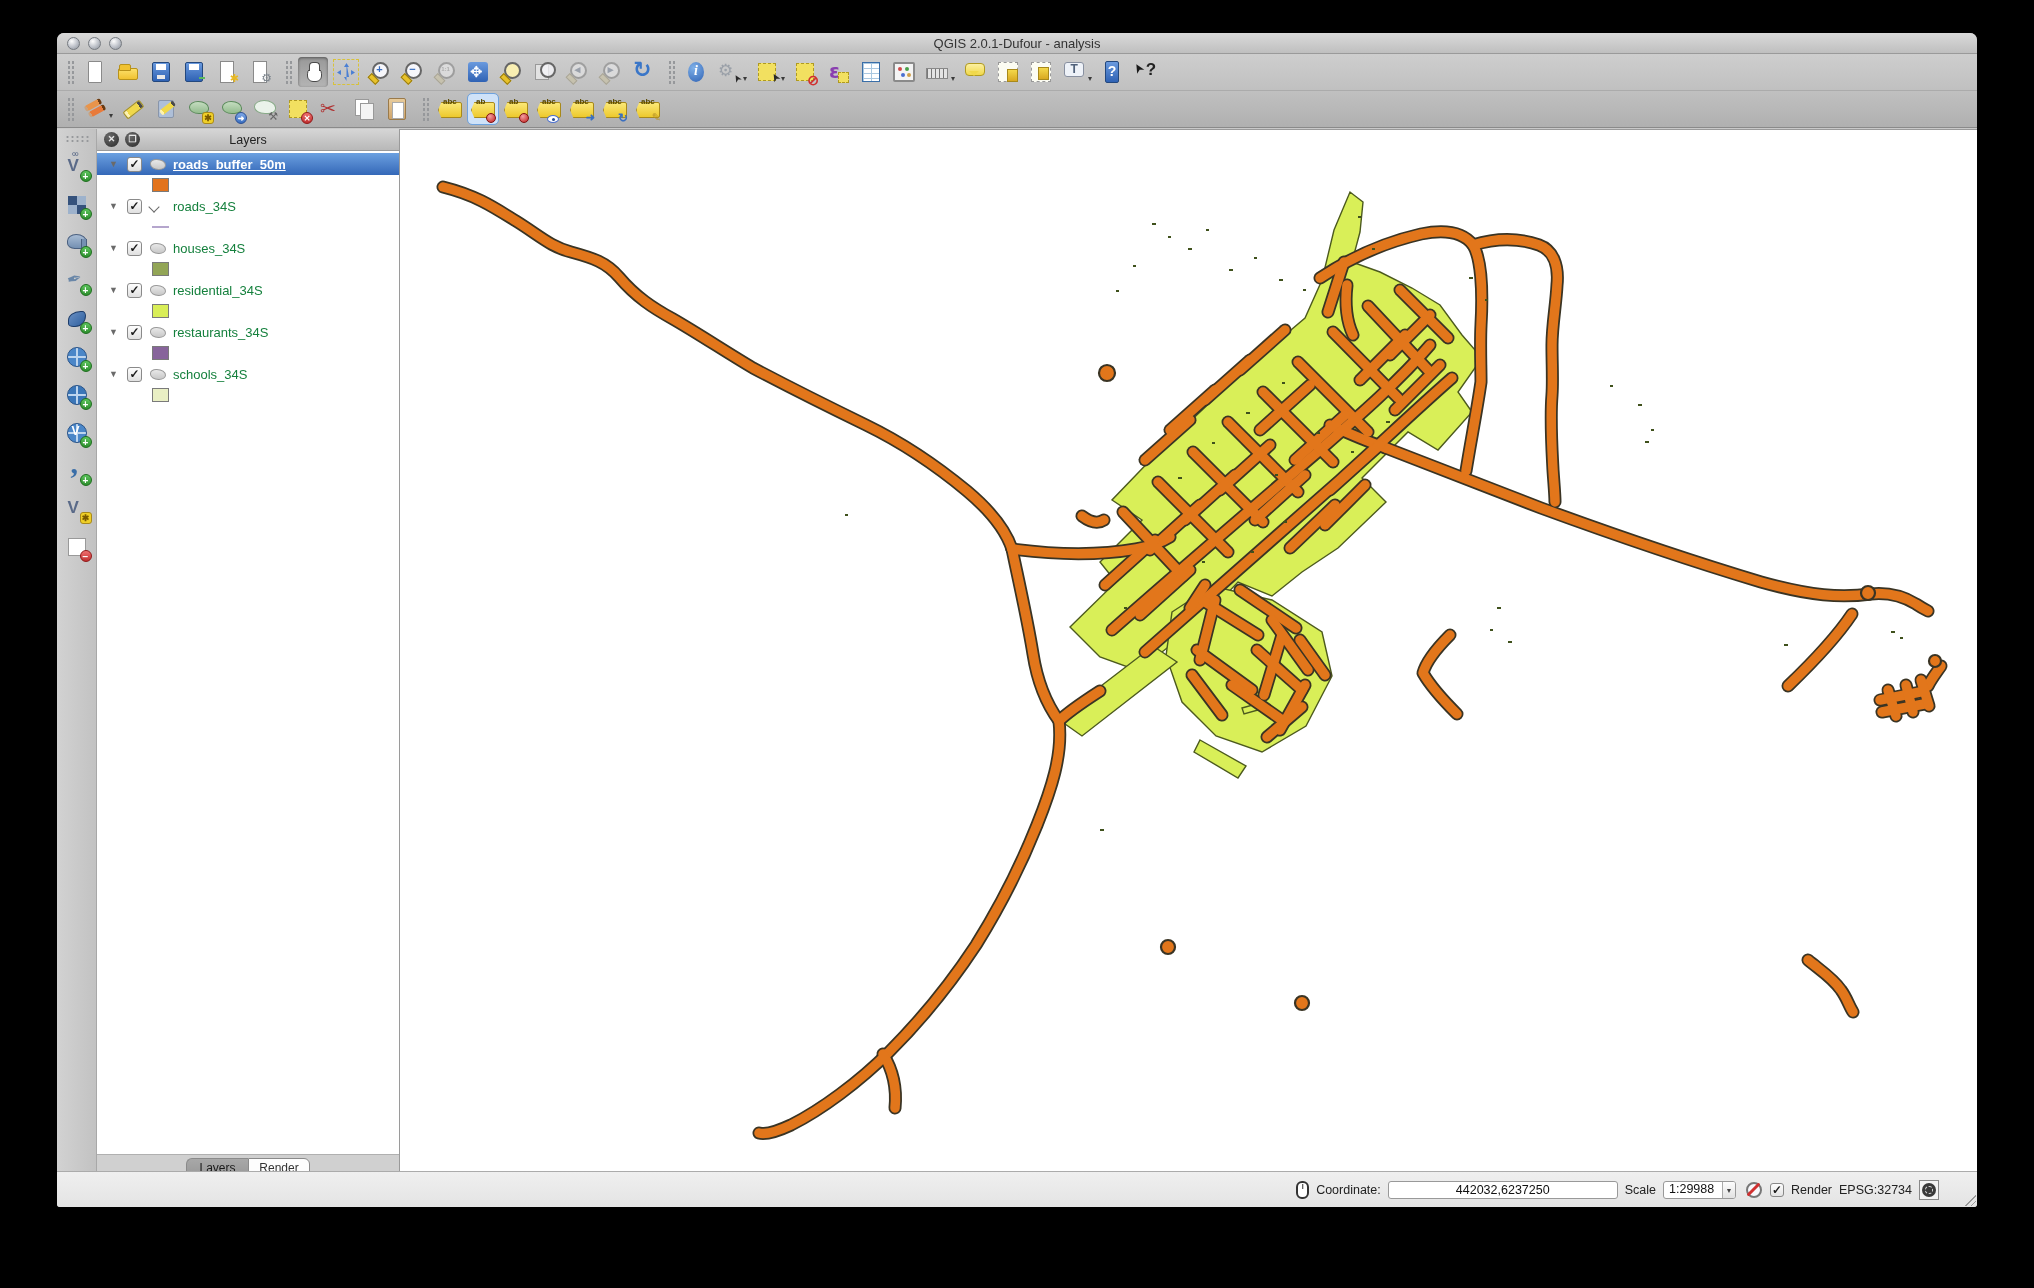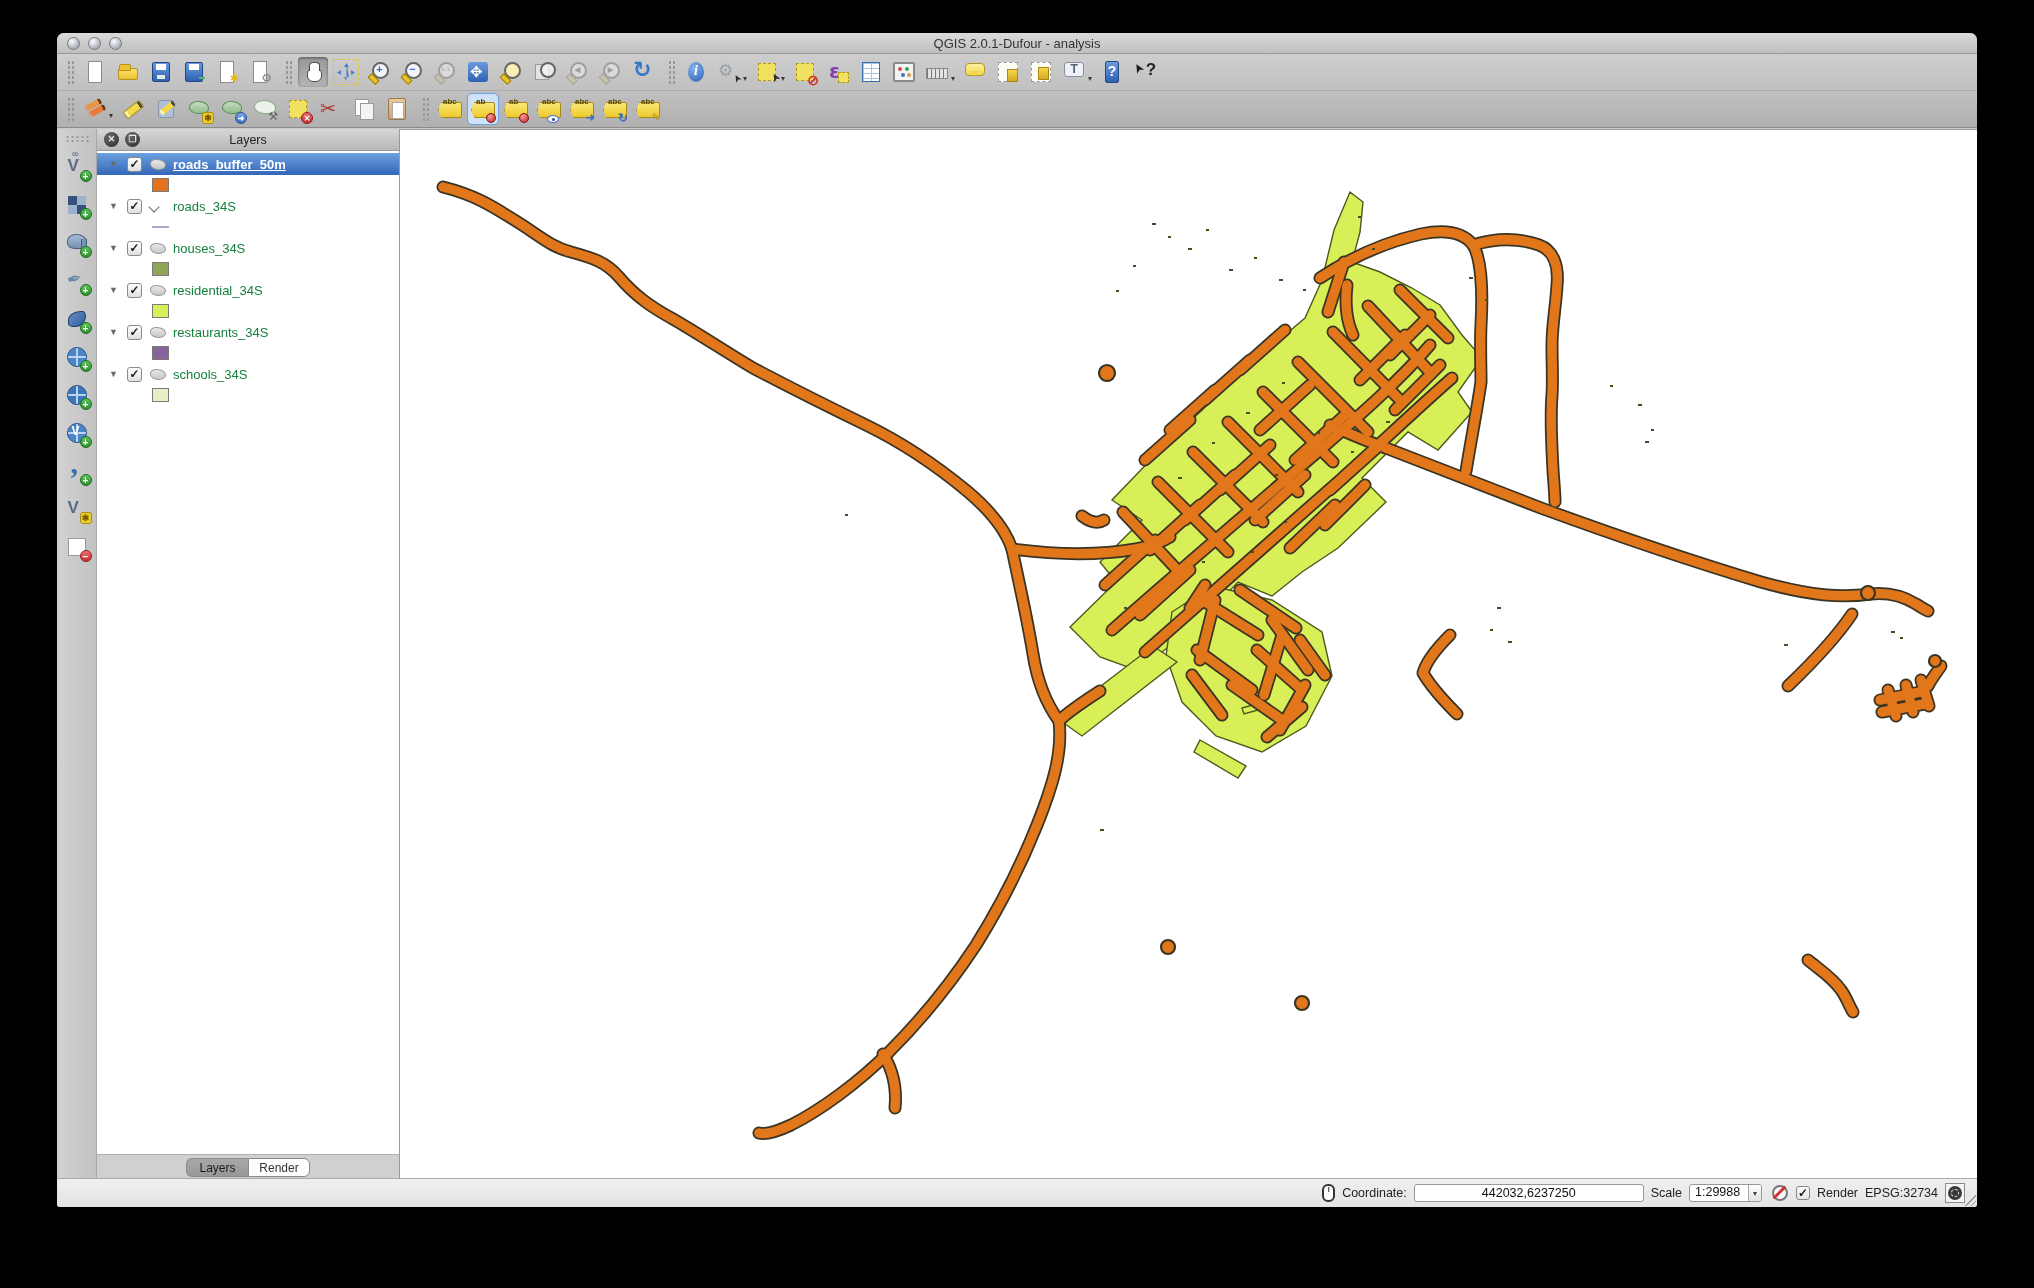--- a/index.html
+++ b/index.html
@@ -173,22 +173,22 @@
   .sw{width:17px;height:14px;margin-left:55px;border:1px solid #7a7a7a;}
   .swl{width:17px;height:2px;margin-left:55px;}
   #panel-footer{height:26px;background:#d0d0d0;display:flex;align-items:center;justify-content:center;border-top:1px solid #b0b0b0;}
   .ptab{min-width:62px;height:19px;font-size:12px;text-align:center;line-height:18px;border:1px solid #8a8a8a;padding:0 8px;}
   .ptab.active{background:linear-gradient(#a8a8a8,#989898);color:#1a1a1a;border-radius:6px 0 0 6px;border-right:none;}
   .ptab.inactive{background:#fdfdfd;color:#333;border-radius:0 6px 6px 0;}
   
   #map-wrap{flex:1;position:relative;background:#fff;border-top:1px solid #9a9a9a;}
   #map-svg{position:absolute;inset:0;width:100%;height:100%;}
   
-  #statusbar{position:absolute;left:0;right:0;bottom:0;height:29px;background:linear-gradient(#efefef,#e4e4e4);
-    border-top:1px solid #ababab;display:flex;align-items:center;justify-content:flex-end;gap:7px;padding:0 12px 0 8px;font-size:12.5px;color:#222;}
+  #statusbar{position:absolute;left:0;right:0;bottom:0;height:36px;background:linear-gradient(#efefef,#e4e4e4);
+    border-top:1px solid #ababab;display:flex;align-items:center;justify-content:flex-end;gap:7px;padding:0 38px 0 8px;font-size:12.5px;color:#222;}
   .mouseic{width:13px;height:18px;border:2px solid #333;border-radius:6px;position:relative;background:#fff;}
   .mouseic::before{content:"";position:absolute;left:50%;top:1px;width:1.5px;height:5px;background:#333;transform:translateX(-50%);}
   #coord-input{width:230px;height:18px;background:#fff;border:1px solid #999;border-radius:3px;
     font-size:12.5px;text-align:center;color:#111;line-height:17px;}
   #scale-combo{display:flex;height:18px;border:1px solid #999;border-radius:3px;background:#fff;overflow:hidden;}
   #scale-value{width:58px;text-align:left;padding-left:5px;font-size:12.5px;color:#111;}
   #scale-arrow{width:13px;height:100%;background:linear-gradient(#fdfdfd,#e2e2e2);border-left:1px solid #aaa;
     font-size:7px;line-height:17px;text-align:center;color:#444;}
   .stopic{width:20px;height:20px;position:relative;}
   .stopic::before{content:"";position:absolute;left:3px;top:2px;width:12px;height:12px;border:2px solid #777;border-radius:50%;background:#f8f8fc;}

